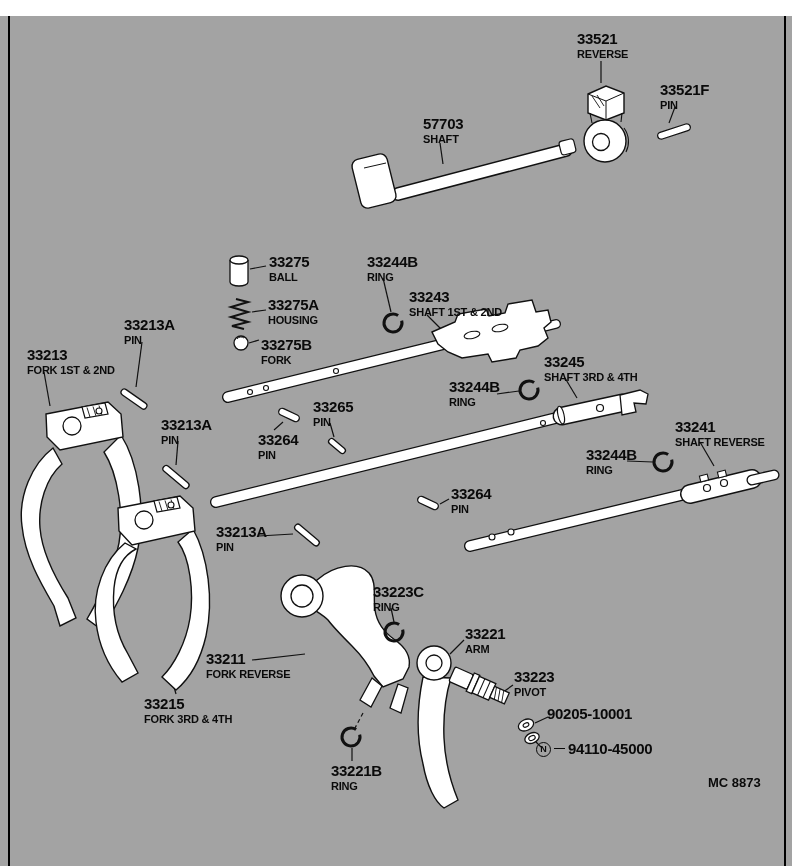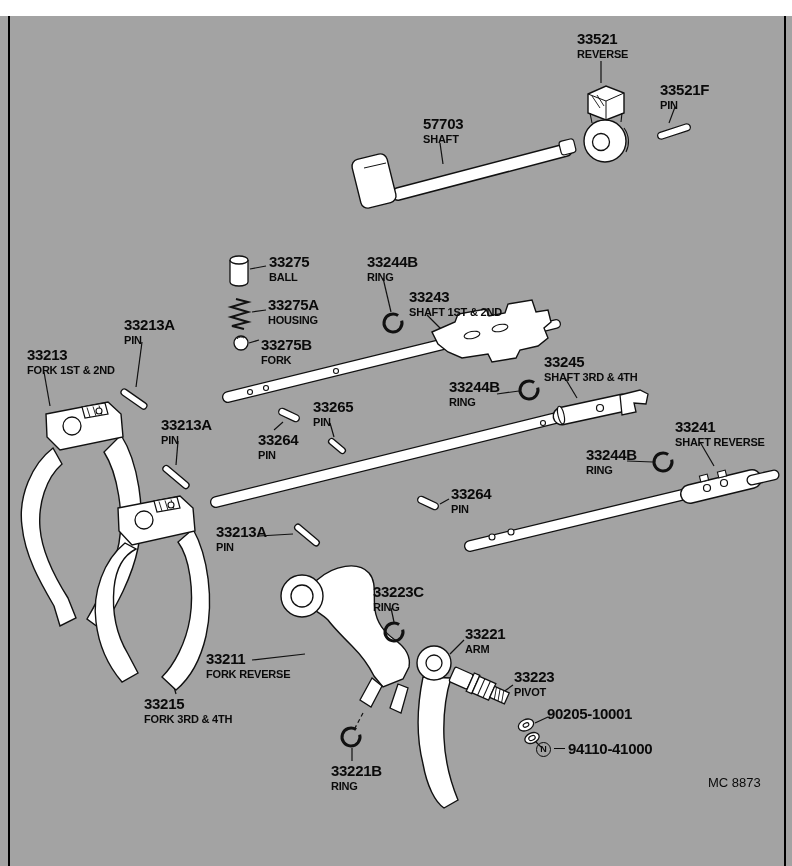--- a/index.html
+++ b/index.html
@@ -2,21 +2,21 @@
 <html><head>
 <meta charset="utf-8">
 <style>
   html,body{margin:0;padding:0;background:#fff;}
   .stage{position:relative;width:792px;height:866px;background:#a3a3a3;overflow:hidden;
          font-family:"Liberation Sans",sans-serif;color:#000;margin-top:16px;}
   .stage svg{position:absolute;left:0;top:0;}
   .label{position:absolute;font-weight:700;line-height:1.1;white-space:nowrap;color:#0a0a0a;}
   .label .num{font-size:15px;letter-spacing:-0.3px;}
   .label .desc{font-size:11px;letter-spacing:-0.2px;}
-  .footer{font-size:13px;font-weight:400;}
+  .footer{font-size:13px;font-weight:700;}
   .ncirc{display:inline-block;width:13px;height:13px;border:1.4px solid #0a0a0a;border-radius:50%;
          font-size:9px;line-height:13px;text-align:center;vertical-align:middle;margin-right:1px;}
   .dash{display:inline-block;width:11px;border-top:1.6px solid #0a0a0a;vertical-align:middle;margin:0 3px 3px 2px;}
 </style>
 </head>
 <body>
 
 <div class="stage">
 
 <svg width="792" height="866" viewBox="0 0 792 866">
@@ -326,21 +326,21 @@
     <div class="desc">PIVOT</div>
   </div>
   <div class="label" style="left:144px;top:680px">
     <div class="num">33215</div>
     <div class="desc">FORK 3RD &amp; 4TH</div>
   </div>
   <div class="label" style="left:547px;top:690px">
     <div class="num">90205-10001</div>
   </div>
   <div class="label" style="left:536px;top:724px">
-    <span class="ncirc">N</span><span class="dash"></span><span class="num">94110-41000</span>
+    <span class="ncirc">N</span><span class="dash"></span><span class="num">94110-45000</span>
   </div>
   <div class="label" style="left:331px;top:747px">
     <div class="num">33221B</div>
     <div class="desc">RING</div>
   </div>
 
   <div class="label footer" style="left:708px;top:760px">MC 8873</div>
 </div>
 
 </body></html>

